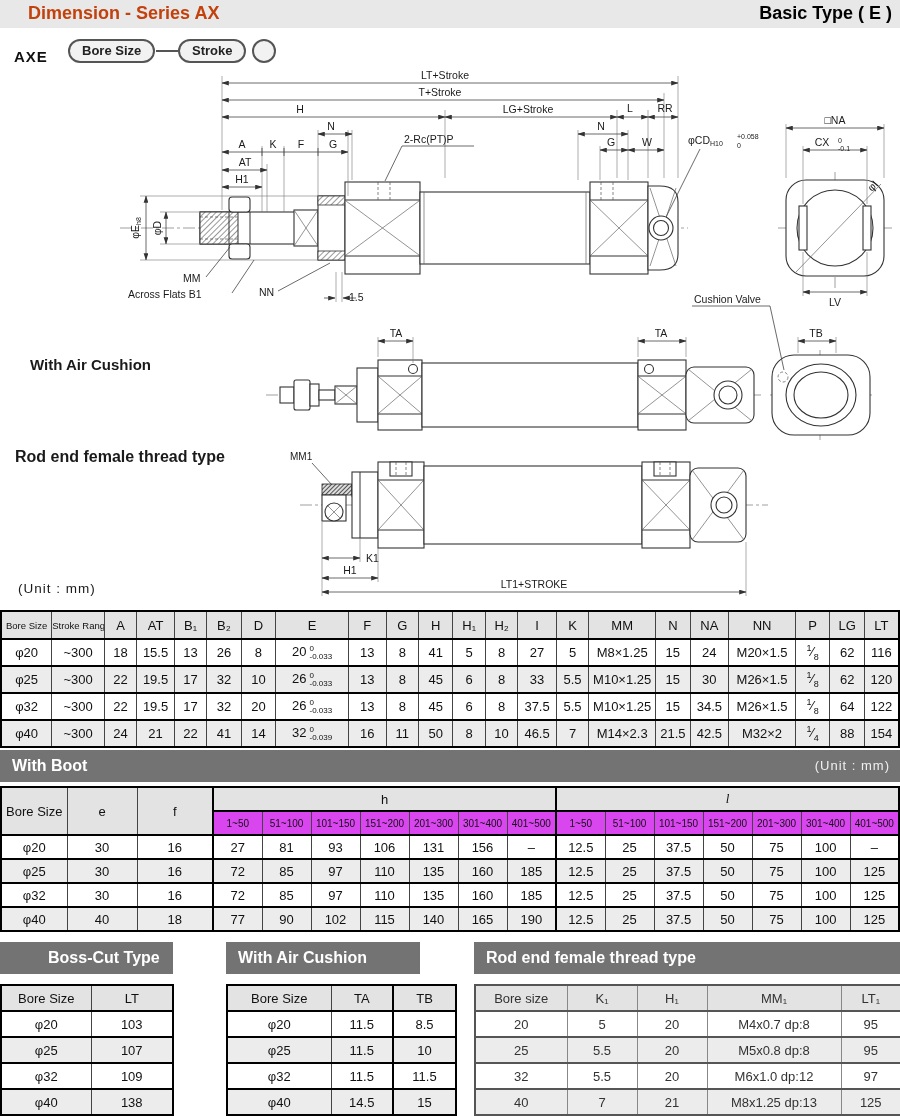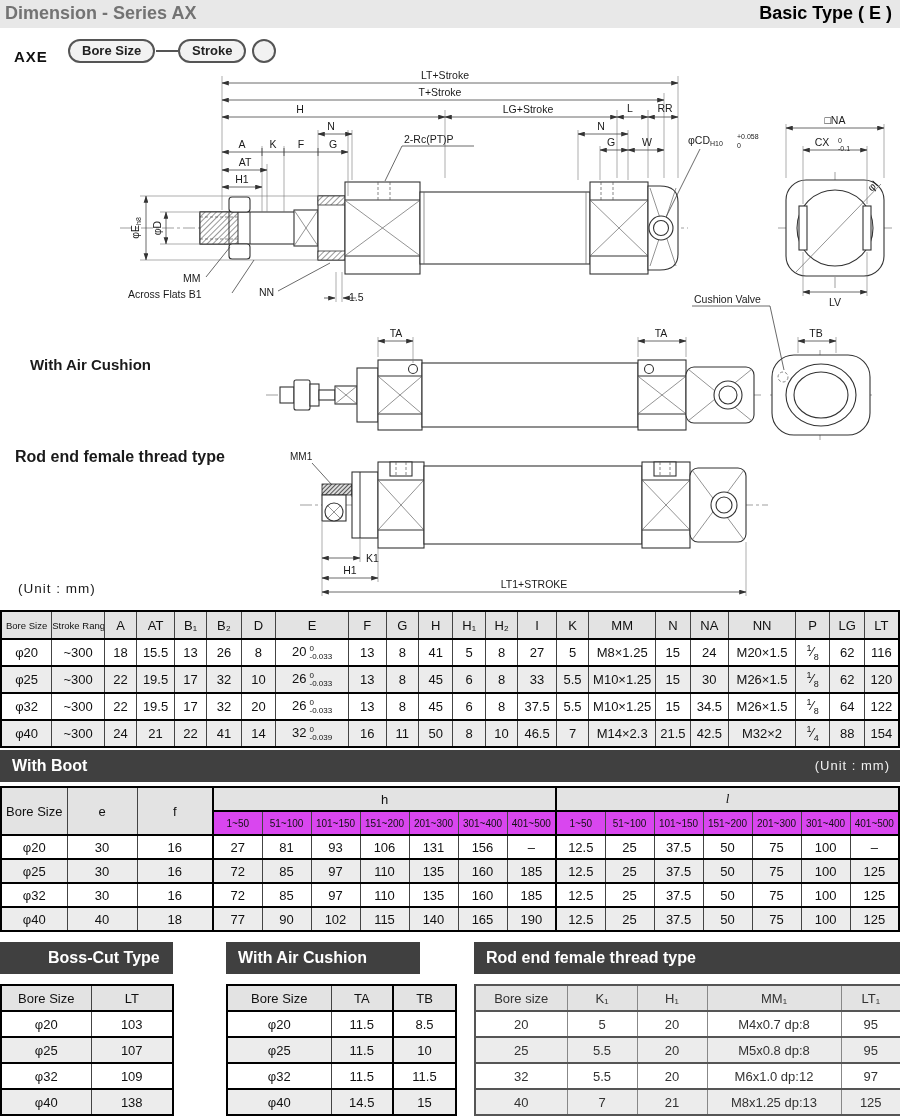--- a/index.html
+++ b/index.html
@@ -1,20 +1,20 @@
 <!DOCTYPE html>
 <html><head>
 <meta charset="utf-8">
 <style>
   html,body{margin:0;padding:0;background:#fff;}
   #page{position:relative;width:900px;height:1116px;background:#fff;overflow:hidden;
         font-family:"Liberation Sans","DejaVu Sans",sans-serif;color:#111;}
   
   #hdr{position:absolute;top:0;left:0;width:900px;height:28px;background:#e8e8e8;}
-  #hdr .lt{position:absolute;left:5px;top:3px;font-size:18px;font-weight:bold;color:#737373;}
+  #hdr .lt{position:absolute;left:28px;top:3px;font-size:18px;font-weight:bold;color:#c2410c;}
   #hdr .rt{position:absolute;right:8px;top:3px;font-size:18px;font-weight:bold;color:#000000;}
   
   #code{position:absolute;top:38px;left:0;width:900px;height:28px;}
   #code .mdl{position:absolute;left:14px;top:10px;font-size:15px;font-weight:bold;letter-spacing:1px;}
   .pill{position:absolute;top:1px;height:20px;line-height:20px;padding:0 12px;border:2px solid #555;
         border-radius:12px;background:#f2f2f2;font-size:13px;font-weight:bold;color:#222;}
   #pill1{left:68px;} #pill2{left:178px;}
   #pconn{position:absolute;left:156px;top:12px;width:22px;height:0;border-top:2px solid #555;}
   #pcircle{position:absolute;left:252px;top:1px;width:20px;height:20px;border:2px solid #555;border-radius:50%;background:#f2f2f2;}
   
@@ -40,21 +40,21 @@
   .dim-table tr.alt td{background:#ececec;}
   .bore{font-weight:bold;}
   th.sm{font-size:9.5px;}
   #main-table{position:absolute;top:610px;left:0;width:900px;}
   #main-table tr{height:27px;}
   #main-table thead tr{height:28px;}
   .tolstack{display:inline-block;vertical-align:middle;font-size:8px;line-height:8px;text-align:left;margin-left:3px;}
   .tolstack span{display:block;}
   sup,sub{font-size:9px;}
   
-  .bar{position:absolute;height:32px;background:#404040;color:#fff;font-size:16px;font-weight:bold;
+  .bar{position:absolute;height:32px;background:#737373;color:#fff;font-size:16px;font-weight:bold;
        line-height:32px;padding-left:12px;box-sizing:border-box;}
   #boot-bar{top:750px;left:0;width:900px;}
   #boot-bar .u{position:absolute;right:10px;top:0;font-size:13px;font-weight:normal;color:#f0f0f0;letter-spacing:1px;}
   #boot-table{position:absolute;top:786px;left:0;width:898px;}
   #boot-table tr{height:24px;}
   #boot-table th.rg{font-size:10px;background:#d946ef;}
   .grp{border-left:2px solid #000 !important;}
   .l-lab{font-style:italic;font-family:"Liberation Serif","DejaVu Serif",serif;font-size:14px;}
   
   #bc-bar{top:942px;left:0;width:173px;padding-left:48px;}

